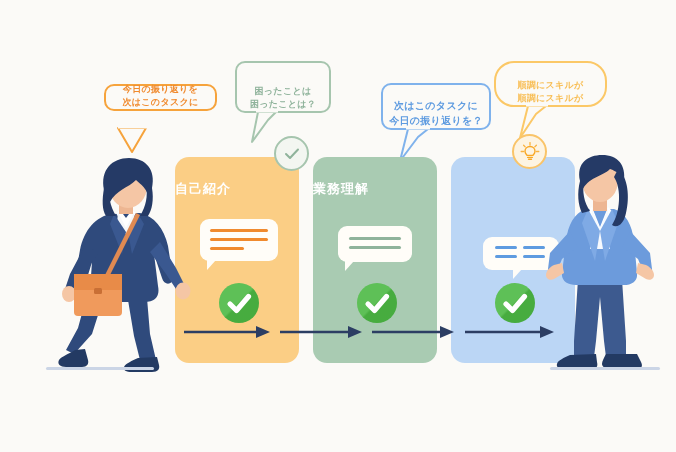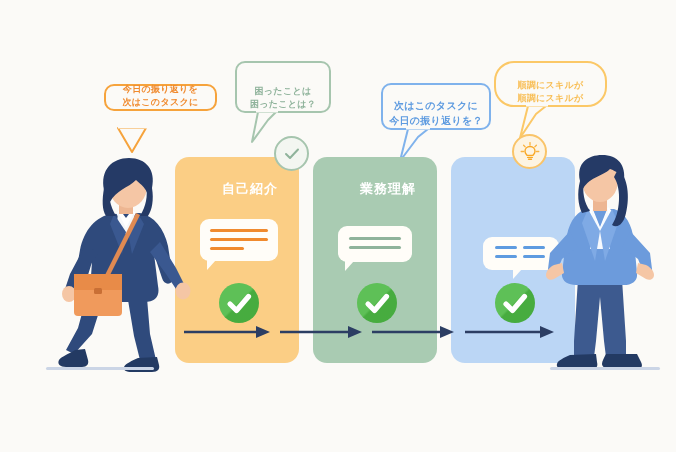--- a/index.html
+++ b/index.html
@@ -46,22 +46,22 @@
   }
   .badge-bulb{background:#FDF4E2;border-color:#F9C469;}
 
   
   .card{
     position:absolute;border-radius:14px;
     box-sizing:border-box;
   }
   .card-title{
     position:absolute;left:0;right:0;
-    text-align:center;color:#FFFFFF;
-    font-weight:bold;font-size:13px;letter-spacing:1px;margin-left:13px;
+    text-align:left;color:#FFFFFF;
+    font-weight:bold;font-size:13px;letter-spacing:1px;
   }
 
   
   .chatbub{position:absolute;background:#FFFDF8;border-radius:9px;}
   .chatline{position:absolute;border-radius:2px;}
   .chattail{position:absolute;width:0;height:0;}
 
   
   .checkc{position:absolute;border-radius:50%;background:#4CB944;}
   .checkc .shade{

